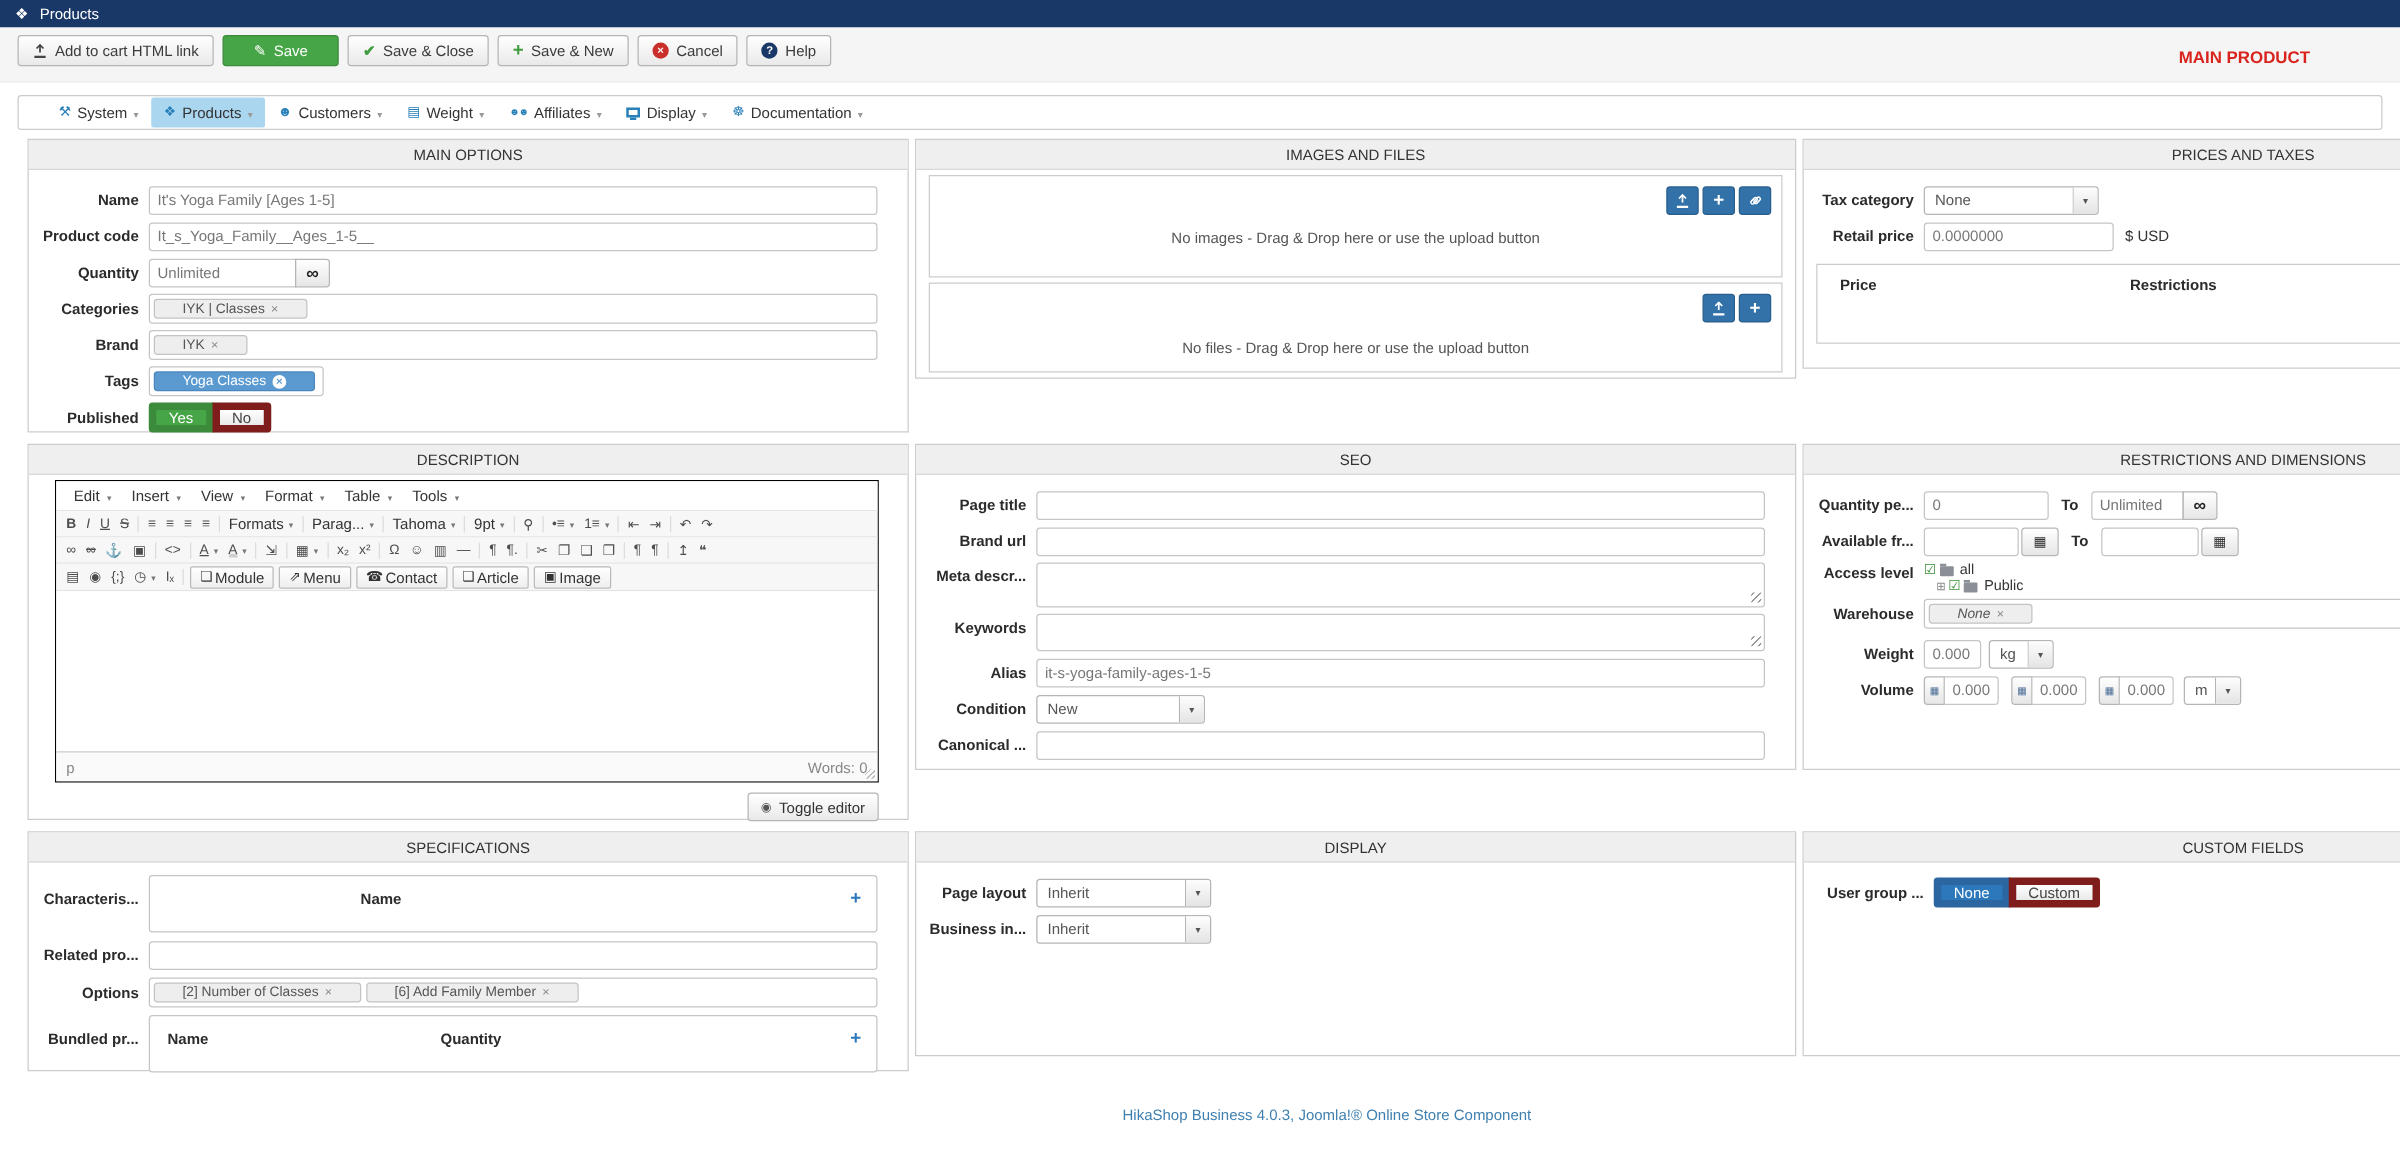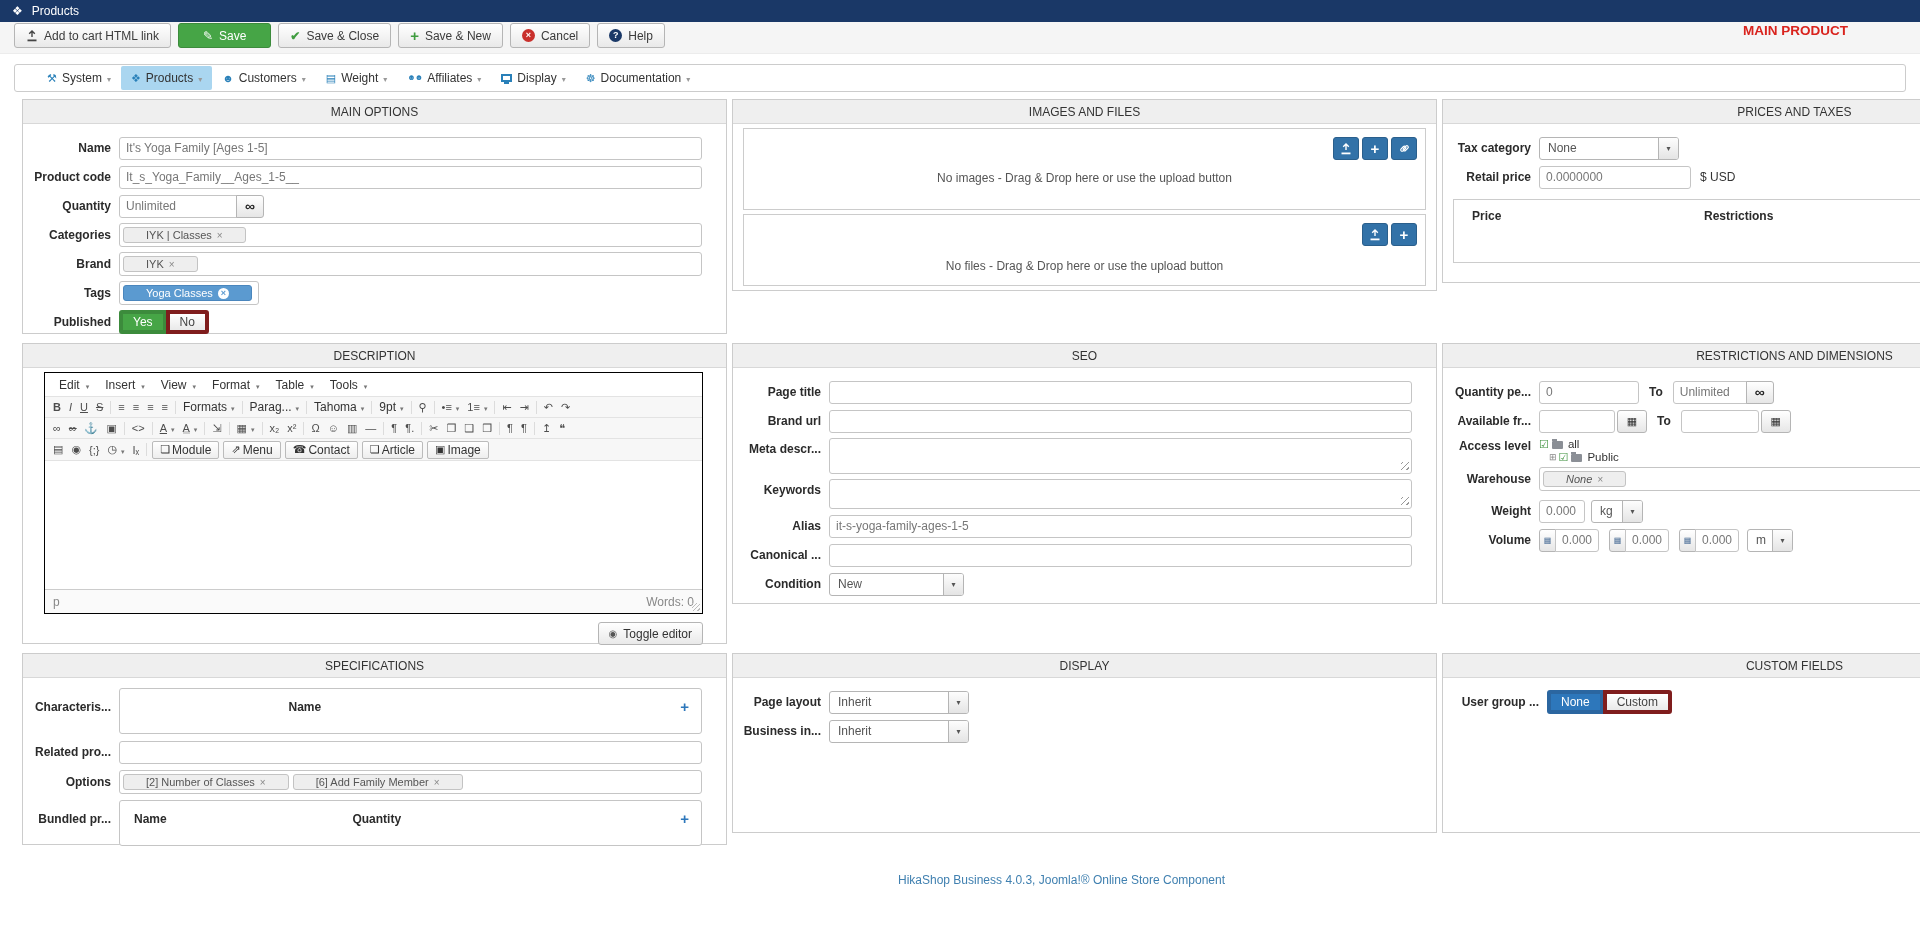--- a/index.html
+++ b/index.html
@@ -7,21 +7,21 @@
     font-family:"Liberation Sans",sans-serif;font-size:12px;color:#333}
   b,u,i{font-weight:normal;text-decoration:none;font-style:normal}
   input,textarea{font-family:"Liberation Sans",sans-serif;font-size:12px;color:#777;outline:none}
 
   
   .titlebar{height:22px;background:#1a3867;color:#fff;display:flex;align-items:center;padding-left:12px;gap:9px}
   .titlebar .logo{font-size:12px;color:#fff}
   .titlebar .ttl{font-size:12px}
 
   
-  .toolbar{height:32px;background:#f5f5f5;border-bottom:1px solid #ececec;display:flex;align-items:flex-start;padding:1px 14px}
+  .toolbar{height:44px;background:#f5f5f5;border-bottom:1px solid #ececec;display:flex;align-items:flex-end;padding:12px 14px}
   .tb-btn{display:inline-flex;align-items:center;gap:6px;height:25px;padding:0 11px;margin-right:7px;
     background:linear-gradient(#ffffff,#e9e9e9);border:1px solid #b5b5b5;border-radius:3px;color:#3b3b3b;cursor:pointer}
   .tb-btn.green{background:#46a546;border-color:#3c8b3c;color:#fff;padding:0 24px}
   .ico-green{color:#3f9c3f;font-weight:bold}
   .ico-circle{width:13px;height:13px;border-radius:50%;color:#fff;font-size:9px;line-height:13px;text-align:center;font-weight:bold;display:inline-block}
   .ico-circle.red{background:#c9302c}
   .ico-circle.navy{background:#1a3867}
   .badge{margin-left:auto;margin-right:58px;color:#d9231d;font-weight:bold;font-size:13.5px}
 
   
@@ -57,21 +57,21 @@
   .pill{display:inline-flex;align-items:center;gap:5px;background:#eee;border:1px solid #c3c3c3;border-radius:3px;
     padding:1px 22px;font-size:11px;color:#555;white-space:nowrap}
   .pill .x{color:#888;font-size:10px;cursor:pointer}
   .pill .x::after{content:"×"}
   .pill.blue{background:#5b9ad0;border-color:#4a86bd;color:#fff}
   .pill.blue .xc{background:#fff;color:#5b9ad0;border-radius:50%;width:11px;height:11px;line-height:11px;
     text-align:center;font-size:9px;font-weight:bold;cursor:pointer}
   .pill.blue .xc::after{content:"×"}
   .pill.noneval{font-style:italic}
   .tglgrp{display:inline-flex}
-  .tgl{height:24px;padding:0 10px;border:4px solid #7f1d1d;background:linear-gradient(#fff,#e9e9e9);
+  .tgl{height:24px;padding:0 10px;border:6px solid #7f1d1d;background:linear-gradient(#fff,#e9e9e9);
     color:#444;display:inline-flex;align-items:center;cursor:pointer}
   .tgl:first-child{border-radius:3px 0 0 3px}
   .tgl:last-child{border-radius:0 3px 3px 0;margin-left:-1px}
   .tgl.on-green{background:#46a546;border-color:#3c8b3c;color:#fff}
   .tgl.on-blue{background:#2d77bb;border-color:#2b66a0;color:#fff}
   .sel{height:23px;border:1px solid #b5b5b5;border-radius:3px;background:#fff;display:inline-flex;align-items:stretch;cursor:pointer}
   .sel .t{flex:1;display:flex;align-items:center;padding:0 8px;color:#555;white-space:nowrap;overflow:hidden}
   .sel .c{flex:none;width:20px;border-left:1px solid #b5b5b5;background:linear-gradient(#fdfdfd,#e4e4e4);
     border-radius:0 2px 2px 0;display:flex;align-items:center;justify-content:center;color:#555}
   .sel .c::after{content:"▾";font-size:8px}
@@ -620,31 +620,31 @@
             <textarea style="height: 30px;"></textarea>
           </div>
       </div>
       <div class="frow">
         <div class="flabel">Alias</div>
         <div class="fgrow">
             <input class="inp" value="it-s-yoga-family-ages-1-5" style="">
           </div>
       </div>
       <div class="frow">
-        <div class="flabel">Canonical ...</div>
-        <div class="fgrow">
-            <input class="inp" value="" style="">
-          </div>
-      </div>
-      <div class="frow">
         <div class="flabel">Condition</div>
         <span class="sel" style="width:135px">
           <span class="t">New</span>
           <span class="c"></span>
         </span>
+      </div>
+      <div class="frow">
+        <div class="flabel">Canonical ...</div>
+        <div class="fgrow">
+            <input class="inp" value="" style="">
+          </div>
       </div>
     </div>
   </div>
 
   <div class="panel" style="height:261px">
     <div class="phead">RESTRICTIONS AND DIMENSIONS</div>
     <div class="pbody">
       <div class="frow">
         <div class="flabel">Quantity pe...</div>
         <input class="inp" style="width: 100px; flex: 0 0 auto;" value="0">

